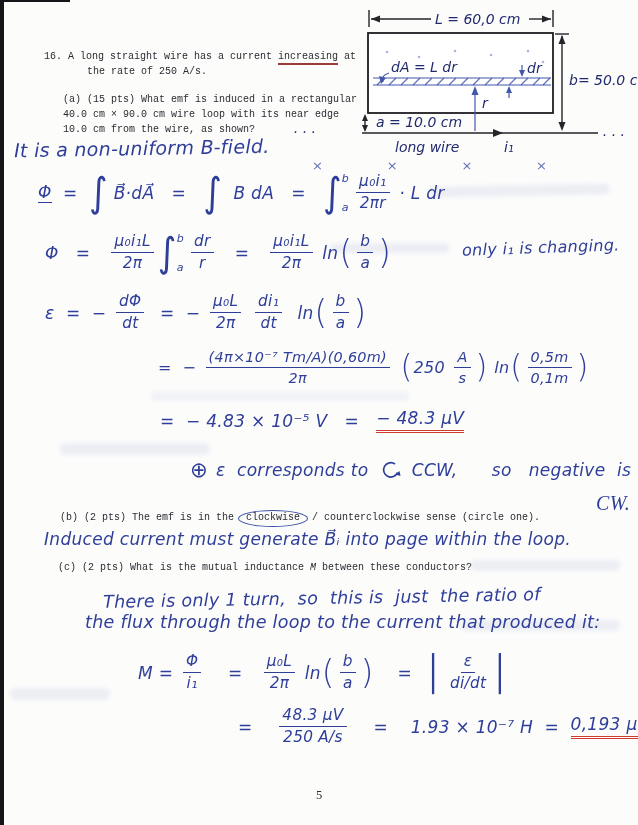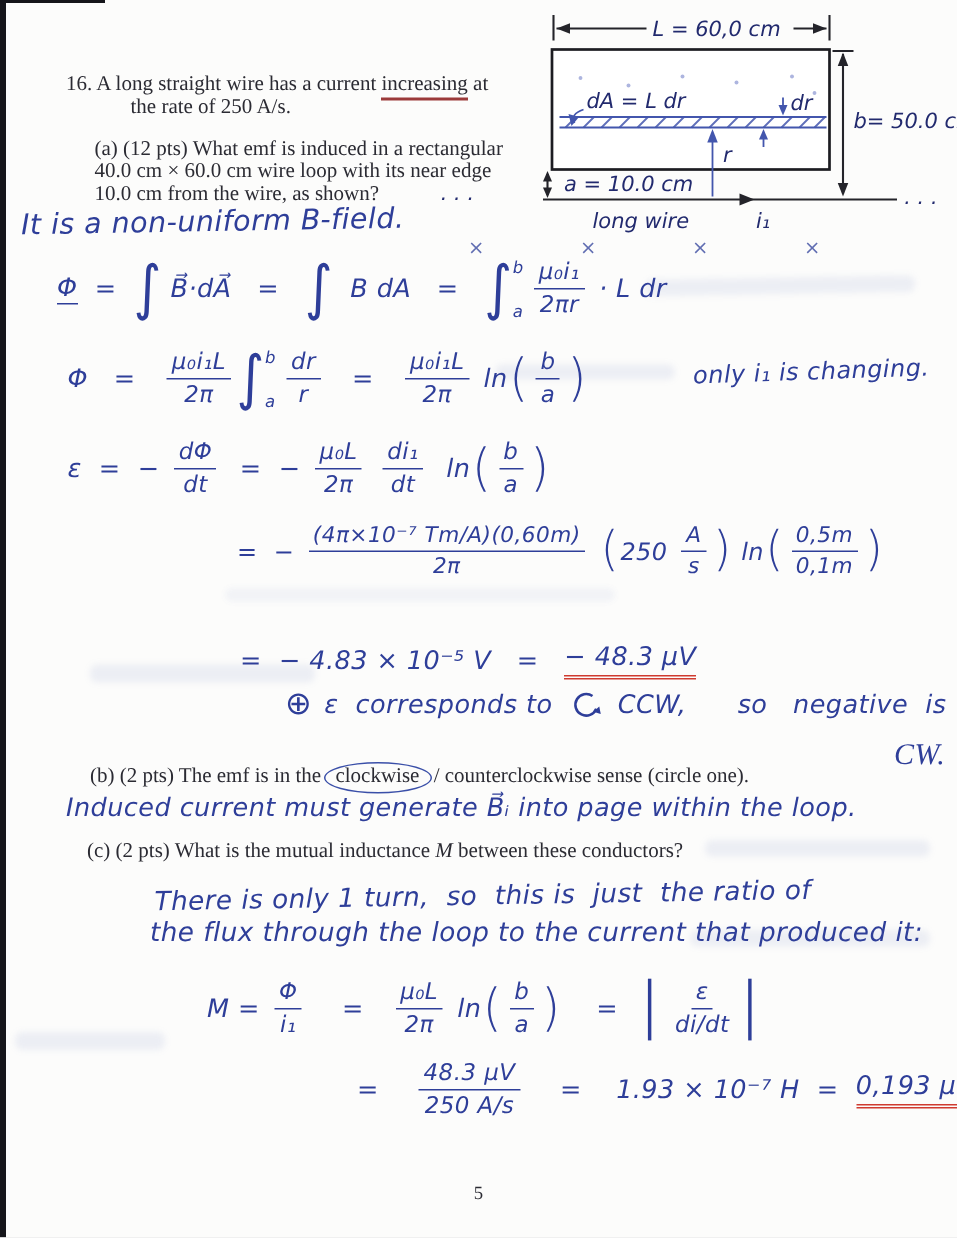--- a/index.html
+++ b/index.html
@@ -4,21 +4,21 @@
 <style>
   html,body{margin:0;padding:0;background:#e8e8e8;}
   .page{position:relative;width:638px;height:825px;background:#fcfcfb;overflow:hidden;
         font-family:"Liberation Serif","DejaVu Serif",serif;color:#2b2b33;}
   .abs{position:absolute;}
   
   .edge-left{position:absolute;left:0;top:0;width:4px;height:825px;background:#15151a;}
   .edge-top{position:absolute;left:0;top:0;width:70px;height:2px;background:#15151a;}
   .ghost{position:absolute;background:rgba(100,115,185,.10);filter:blur(2px);border-radius:5px;pointer-events:none;}
   
-  .print{font-size:14px;line-height:15.5px;white-space:pre;}
+  .print{font-size:10px;line-height:15.5px;white-space:pre;font-family:Liberation Mono, monospace;}
   .print span{white-space:pre;}
   .u-ink{border-bottom:2px solid #9b3a3a;padding-bottom:1px;}
   .it{font-style:italic;}
   .circled{border:1.6px solid #3a4fa8;border-radius:50%;padding:1px 7px 3px 7px;margin:0 -2px;}
   
   .hw{font-family:"DejaVu Sans",sans-serif;font-style:italic;color:#2e3e99;letter-spacing:.3px;white-space:pre;}
   .eq{position:absolute;display:flex;align-items:center;font-family:"DejaVu Sans",sans-serif;
       font-style:italic;color:#2e3e99;font-size:17px;letter-spacing:.3px;}
   .eq span{white-space:pre;}
   .frac{display:inline-flex;flex-direction:column;align-items:center;margin:0 4px;font-size:.9em;line-height:1.25;}
@@ -61,22 +61,22 @@
   <div class="ghost" style="left:150px;top:392px;width:260px;height:9px;opacity:.7;"></div>
   <div class="abs ghostx" style="left:312px;top:158px;width:235px;">
       <span>×</span>
       <span>×</span>
       <span>×</span>
       <span>×</span>
     </div>
 
   <div class="abs print" style="left:44px;top:49px;"><span>16. A long straight wire has a current </span><span class="u-ink">increasing</span><span> at</span></div>
   <div class="abs print" style="left:63px;top:64px;margin-left:24px;">the rate of 250 A/s.</div>
-  <div class="abs print" style="left:63px;top:92px;">(a) (12 pts) What emf is induced in a rectangular</div>
-  <div class="abs print" style="left:63px;top:107px;">40.0 cm × 60.0 cm wire loop with its near edge</div>
+  <div class="abs print" style="left:63px;top:92px;">(a) (15 pts) What emf is induced in a rectangular</div>
+  <div class="abs print" style="left:63px;top:107px;">40.0 cm × 90.0 cm wire loop with its near edge</div>
   <div class="abs print" style="left:63px;top:122px;">10.0 cm from the wire, as shown?</div>
   <div class="abs print" style="left:60px;top:510px;"><span>(b) (2 pts) The emf is in the </span><span class="circled">clockwise</span><span> / counterclockwise sense (circle one).</span></div>
   <div class="abs print" style="left:44px;top:560px;margin-left:14px;"><span>(c) (2 pts) What is the mutual inductance </span><span class="it">M</span><span> between these conductors?</span></div>
 
   <svg class="diagram" width="353" height="152" viewBox="0 0 353 152">
 
     <line class="blk" x1="84" y1="5" x2="84" y2="22"></line>
     <line class="blk" x1="268" y1="5" x2="268" y2="22"></line>
     <line class="blk" x1="86" y1="14" x2="146" y2="14"></line>
     <polygon class="blkf" points="86,14 95,10.5 95,17.5"></polygon>
@@ -177,41 +177,41 @@
       <span class="bigp">(</span>
       <span>250 </span>
       <span class="frac"><span class="num">A</span><span class="den">s</span></span>
       <span class="bigp">)</span>
       <span> ln</span>
       <span class="bigp">(</span>
       <span class="frac"><span class="num">0,5m</span><span class="den">0,1m</span></span>
       <span class="bigp">)</span>
     </div>
 
-  <div class="eq" style="left:160px;top:428px;font-style:italic;">
+  <div class="eq" style="left:160px;top:408px;font-style:italic;">
       <span>=  − 4.83 × 10⁻⁵ V   =   </span>
       <span class="ans-red">− 48.3 μV</span>
     </div>
 
   <div class="eq" style="left:190px;top:457px;font-size:17px;">
     <span style="font-size:1.25em;font-style:normal;">⊕</span>
     <span style="margin-left:8px;">ε  corresponds to </span>
     <svg class="ccw-icon" width="24" height="22" viewBox="0 0 24 22">
       <path d="M17 5 a7.2 7.2 0 1 0 2.5 8.5" fill="none" stroke="#2e3e99" stroke-width="1.7"></path>
       <polygon points="21.5,12 17.5,15.5 22.5,17" fill="#2e3e99"></polygon>
     </svg>
     <span> CCW,      </span>
     <span>so   negative  is</span>
   </div>
   <div class="abs hw" style="left:596px;top:492px;font-size:20px;font-family:Liberation Serif, serif;">CW.</div>
 
   <div class="abs hw" style="left:44px;top:529px;font-size:17px;">Induced current must generate B⃗ᵢ into page within the loop.</div>
 
   <div class="abs hw" style="left:103px;top:588px;font-size:17.5px;transform:rotate(-1deg);">There is only 1 turn,  so  this is  just  the ratio of</div>
-  <div class="abs hw" style="left:100px;top:612px;font-size:17.5px;">the flux through the loop to the current that produced it:</div>
+  <div class="abs hw" style="left:85px;top:612px;font-size:17.5px;">the flux through the loop to the current that produced it:</div>
 
   <div class="eq" style="left:138px;top:652px;">
       <span>M = </span>
       <span class="frac"><span class="num">Φ</span><span class="den">i₁</span></span>
       <span>    =   </span>
       <span class="frac"><span class="num">μ₀L</span><span class="den">2π</span></span>
       <span> ln</span>
       <span class="bigp">(</span>
       <span class="frac"><span class="num">b</span><span class="den">a</span></span>
       <span class="bigp">)</span>

